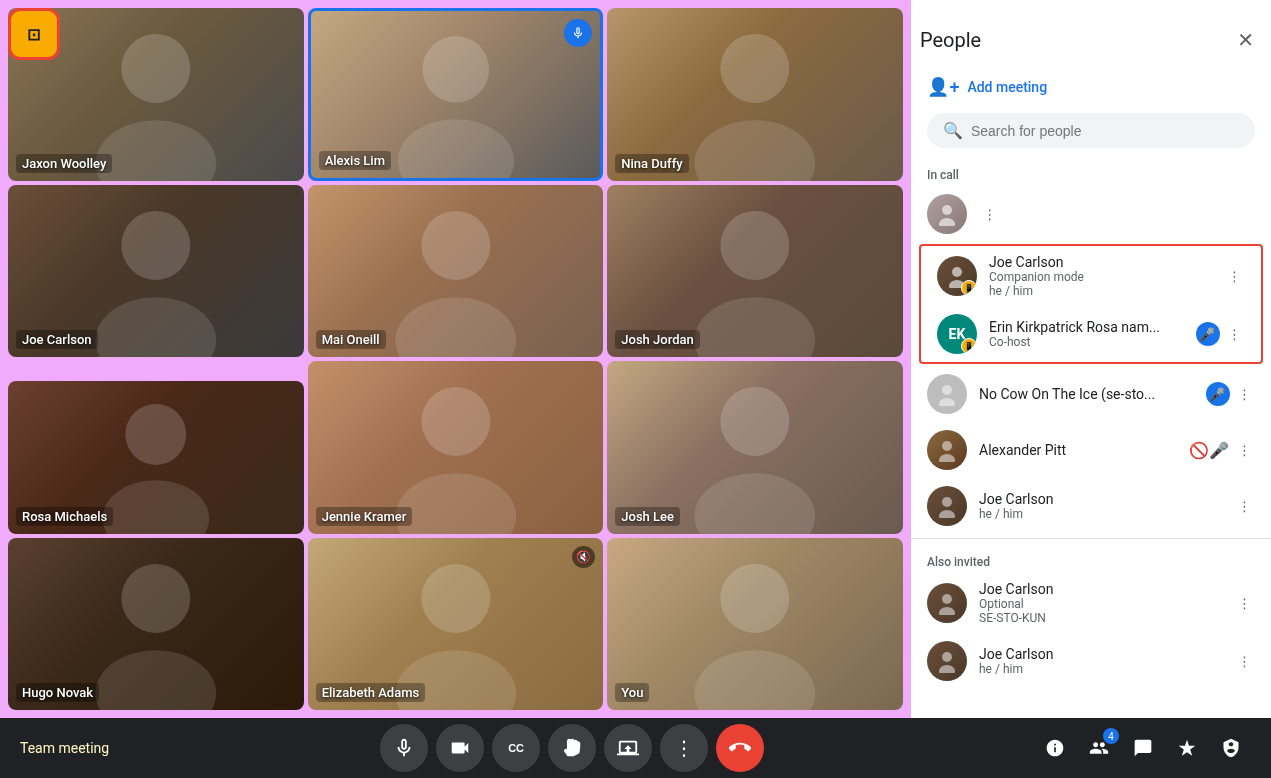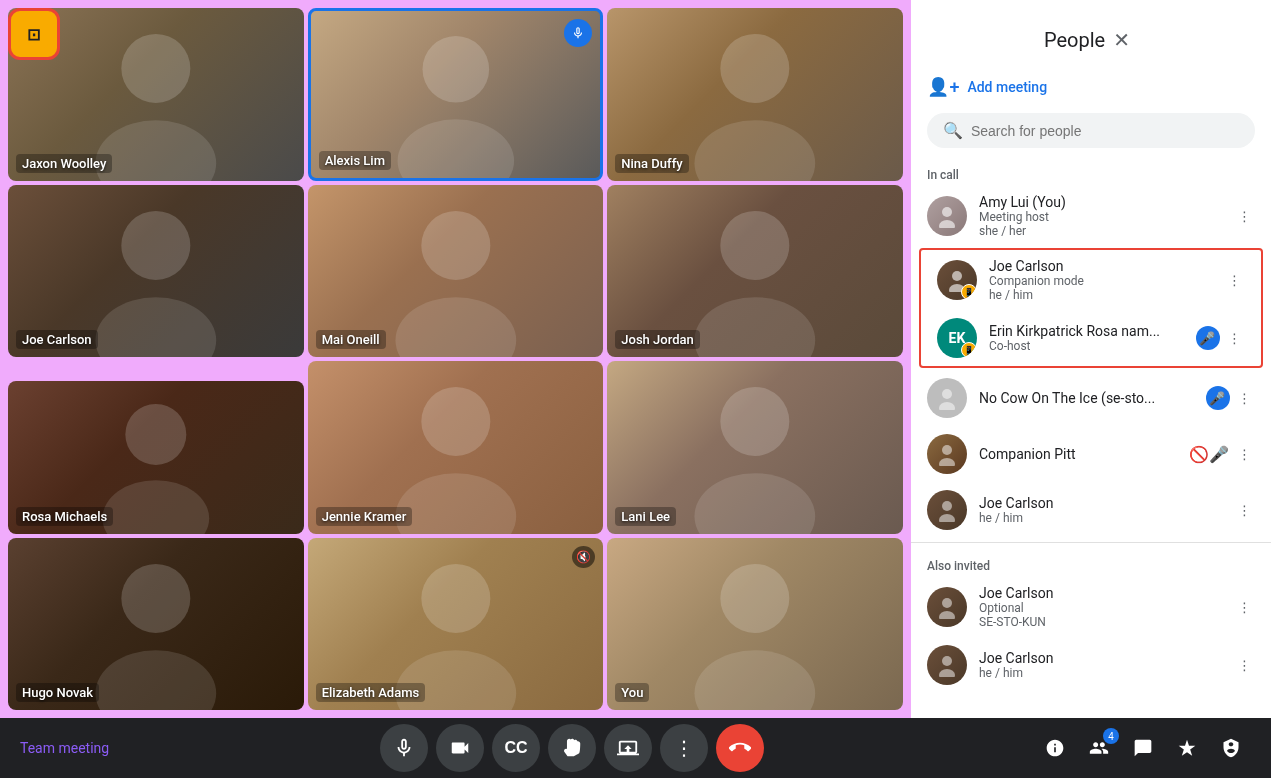--- a/index.html
+++ b/index.html
@@ -24,21 +24,21 @@
     .tile-josh { background: linear-gradient(135deg, #a08060 0%, #6a5040 40%, #5a4a3a 100%); }
     .tile-rosa { background: linear-gradient(135deg, #6B4030 0%, #4a2818 40%, #3a2a1a 100%); margin-top: 20px; }
     .tile-jennie { background: linear-gradient(135deg, #c4906a 0%, #a07050 40%, #8a6040 100%); }
     .tile-lani { background: linear-gradient(135deg, #c4a882 0%, #8a7060 40%, #6a5a50 100%); }
     .tile-hugo { background: linear-gradient(135deg, #5a4030 0%, #3a2818 40%, #2a1a08 100%); }
     .tile-elizabeth { background: linear-gradient(135deg, #c4a878 0%, #a08050 40%, #8a6a40 100%); }
     .tile-you { background: linear-gradient(135deg, #c8a882 0%, #a08865 40%, #7a6850 100%); }
 
     
     .people-panel { width: 360px; background: #fff; display: flex; flex-direction: column; height: 100%; overflow: hidden; }
-    .people-header { display: flex; align-items: center; justify-content: center; padding: 20px 16px 8px; border-bottom: none; }
+    .people-header { display: flex; align-items: center; justify-content: space-between; padding: 20px 9px 8px; border-bottom: none; }
     .people-header h2 { font-size: 20px; font-weight: 400; color: #202124; }
     .close-btn { background: none; border: none; cursor: pointer; color: #5f6368; font-size: 20px; padding: 8px; border-radius: 50%; display: flex; align-items: center; justify-content: center; }
     .add-people { display: flex; align-items: center; gap: 8px; padding: 8px 16px; cursor: pointer; color: #1a73e8; font-size: 14px; font-weight: 500; }
     .search-box { margin: 8px 16px; display: flex; align-items: center; background: #f1f3f4; border-radius: 24px; padding: 8px 16px; gap: 8px; }
     .search-box input { border: none; background: transparent; outline: none; font-size: 14px; color: #5f6368; flex: 1; }
     .section-label { font-size: 12px; color: #5f6368; padding: 12px 16px 4px; font-weight: 500; }
     .people-list { flex: 1; overflow-y: auto; }
     .person-item { display: flex; align-items: center; padding: 8px 16px; gap: 12px; position: relative; cursor: pointer; }
     .avatar { width: 40px; height: 40px; border-radius: 50%; flex-shrink: 0; display: flex; align-items: center; justify-content: center; font-size: 16px; font-weight: 500; color: white; overflow: hidden; position: relative; }
     .person-info { flex: 1; }
@@ -116,21 +116,21 @@
       <circle cx="50" cy="28" r="16" fill="rgba(255,255,255,0.18)"></circle>
       <ellipse cx="50" cy="72" rx="28" ry="20" fill="rgba(255,255,255,0.12)"></ellipse>
     </svg><div class="name-label">Rosa Michaels</div></div>
         <div class="video-tile tile-jennie"><svg width="100%" height="100%" viewBox="0 0 100 80">
       <circle cx="50" cy="28" r="16" fill="rgba(255,255,255,0.18)"></circle>
       <ellipse cx="50" cy="72" rx="28" ry="20" fill="rgba(255,255,255,0.12)"></ellipse>
     </svg><div class="name-label">Jennie Kramer</div></div>
         <div class="video-tile tile-lani"><svg width="100%" height="100%" viewBox="0 0 100 80">
       <circle cx="50" cy="28" r="16" fill="rgba(255,255,255,0.18)"></circle>
       <ellipse cx="50" cy="72" rx="28" ry="20" fill="rgba(255,255,255,0.12)"></ellipse>
-    </svg><div class="name-label">Lani Lee</div></div>
+    </svg><div class="name-label">Josh Lee</div></div>
         <div class="video-tile tile-hugo"><svg width="100%" height="100%" viewBox="0 0 100 80">
       <circle cx="50" cy="28" r="16" fill="rgba(255,255,255,0.18)"></circle>
       <ellipse cx="50" cy="72" rx="28" ry="20" fill="rgba(255,255,255,0.12)"></ellipse>
     </svg><div class="name-label">Hugo Novak</div></div>
         <div class="video-tile tile-elizabeth"><svg width="100%" height="100%" viewBox="0 0 100 80">
       <circle cx="50" cy="28" r="16" fill="rgba(255,255,255,0.18)"></circle>
       <ellipse cx="50" cy="72" rx="28" ry="20" fill="rgba(255,255,255,0.12)"></ellipse>
     </svg><div style="position: absolute; top: 8px; right: 8px; background: rgba(0, 0, 0, 0.5); border-radius: 50%; padding: 4px; font-size: 12px; color: white;">🔇</div><div class="name-label">Elizabeth Adams</div></div>
         <div class="video-tile tile-you"><svg width="100%" height="100%" viewBox="0 0 100 80">
       <circle cx="50" cy="28" r="16" fill="rgba(255,255,255,0.18)"></circle>
@@ -156,25 +156,20 @@
 
       <div class="people-list">
         <div class="section-label">In call</div>
 
         <div class="person-item">
           <div class="avatar av-amy" style="background: linear-gradient(135deg, #b0a0a0, #8a7878);">
             <svg width="24" height="24" viewBox="0 0 24 24">
                 <circle cx="12" cy="8" r="5" fill="rgba(255,255,255,0.6)"></circle>
                 <ellipse cx="12" cy="22" rx="8" ry="6" fill="rgba(255,255,255,0.6)"></ellipse>
               </svg>
-          </div>
-          <div class="person-info">
-            <div class="person-name">Amy Lui (You)</div>
-            <div class="person-sub">Meeting host</div>
-            <div class="person-sub">she / her</div>
           </div>
           <div class="person-actions">
             <button class="more-btn">⋮</button>
           </div>
         </div>
 
         <div style="margin: 2px 8px; border: 2px solid #ea4335; border-radius: 4px;">
           <div class="person-item">
             <div class="avatar" style="background: linear-gradient(135deg, #6B4F3A, #4a3828); position:relative;">
               <svg width="24" height="24" viewBox="0 0 24 24">
@@ -226,21 +221,21 @@
         </div>
 
         <div class="person-item">
           <div class="avatar" style="background: linear-gradient(135deg, #8B6A40, #5a3820);">
             <svg width="24" height="24" viewBox="0 0 24 24">
                 <circle cx="12" cy="8" r="5" fill="rgba(255,255,255,0.5)"></circle>
                 <ellipse cx="12" cy="22" rx="8" ry="6" fill="rgba(255,255,255,0.5)"></ellipse>
               </svg>
           </div>
           <div class="person-info">
-            <div class="person-name">Companion Pitt</div>
+            <div class="person-name">Alexander Pitt</div>
           </div>
           <div class="person-actions">
             <span style="color:#ea4335; font-size:16px;">🚫🎤</span>
             <button class="more-btn">⋮</button>
           </div>
         </div>
 
         <div class="person-item">
           <div class="avatar" style="background: linear-gradient(135deg, #6B4F3A, #4a3828);">
             <svg width="24" height="24" viewBox="0 0 24 24">
@@ -291,34 +286,34 @@
           </div>
           <div class="person-actions">
             <button class="more-btn">⋮</button>
           </div>
         </div>
       </div>
     </div>
   </div>
 
   <div class="bottom-bar">
-    <div style="color:#8b5cf6; font-size:14px;">Team meeting</div>
+    <div style="color:#fef9c3; font-size:14px;">Team meeting</div>
 
     <div style="display:flex; align-items:center; gap:8px;">
       <button class="ctrl-btn">
         <svg width="22" height="22" viewBox="0 0 24 24" fill="white">
             <path d="M12 14c1.66 0 3-1.34 3-3V5c0-1.66-1.34-3-3-3S9 3.34 9 5v6c0 1.66 1.34 3 3 3zm-1-9c0-.55.45-1 1-1s1 .45 1 1v6c0 .55-.45 1-1 1s-1-.45-1-1V5zm6 6c0 2.76-2.24 5-5 5s-5-2.24-5-5H5c0 3.53 2.61 6.43 6 6.92V21h2v-3.08c3.39-.49 6-3.39 6-6.92h-2z"></path>
           </svg>
       </button>
       <button class="ctrl-btn">
         <svg width="22" height="22" viewBox="0 0 24 24" fill="white">
             <path d="M17 10.5V7c0-.55-.45-1-1-1H4c-.55 0-1 .45-1 1v10c0 .55.45 1 1 1h12c.55 0 1-.45 1-1v-3.5l4 4v-11l-4 4z"></path>
           </svg>
       </button>
-      <button class="ctrl-btn" style="font-size:16px; font-weight:600;">CC</button>
+      <button class="ctrl-btn" style="font-size:11px; font-weight:600;">CC</button>
       <button class="ctrl-btn">
         <svg width="22" height="22" viewBox="0 0 24 24" fill="white">
             <path d="M21 7c0-1.38-1.12-2.5-2.5-2.5-.21 0-.42.03-.62.07C17.62 3.6 16.73 3 15.75 3c-.53 0-1.01.19-1.38.5C14.14 2.62 13.2 2 12.25 2c-.68 0-1.28.29-1.71.75C10.27 2.29 9.68 2 9 2 7.62 2 6.5 3.12 6.5 4.5V13c-.89-.52-2.03-.25-2.7.54-.81.96-.49 2.27.16 3.13L7.12 21H14l3.88-2.07c.12-.05 1.92-1.25 1.92-1.25C21 16.64 21 7 21 7z"></path>
           </svg>
       </button>
       <button class="ctrl-btn">
         <svg width="22" height="22" viewBox="0 0 24 24" fill="white">
             <path d="M20 18c1.1 0 1.99-.9 1.99-2L22 6c0-1.1-.9-2-2-2H4c-1.1 0-2 .9-2 2v10c0 1.1.9 2 2 2H0v2h24v-2h-4zM4 6h16v10H4V6zm8 3l-4 4h2.55v3h2.9v-3H16l-4-4z"></path>
           </svg>
       </button>

